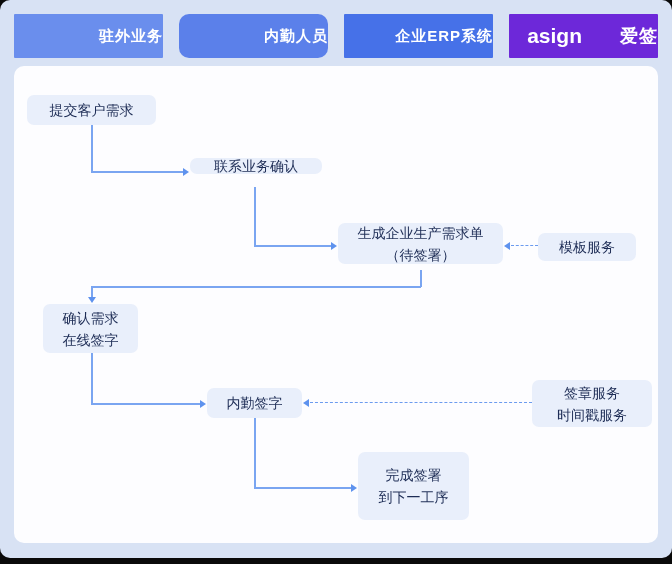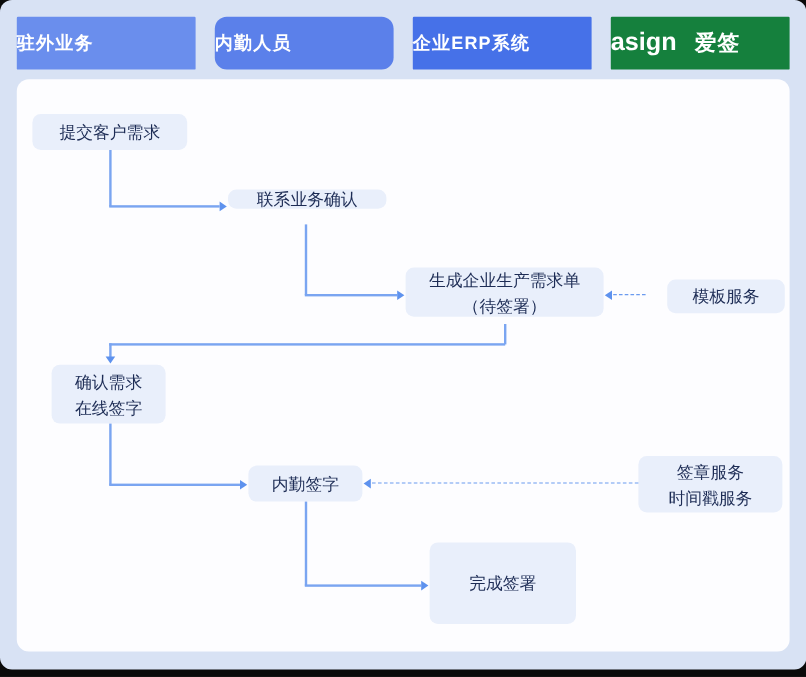--- a/index.html
+++ b/index.html
@@ -1,26 +1,26 @@
 <!DOCTYPE html>
 <html><head>
 <meta charset="utf-8">
 <style>
   html,body{margin:0;padding:0;background:#0a0a0a;}
   body{width:672px;height:564px;position:relative;font-family:"Liberation Sans","DejaVu Sans",sans-serif;overflow:hidden;}
   .card{position:absolute;left:0;top:0;width:672px;height:558px;background:#d8e2f4;border-radius:10px;}
   .panel{position:absolute;left:14px;top:66px;width:644px;height:477px;background:#fdfdff;border-radius:10px;}
-  .lane{position:absolute;top:14px;height:44px;width:149px;display:flex;align-items:center;justify-content:flex-start;
+  .lane{position:absolute;top:14px;height:44px;width:149px;display:flex;align-items:center;justify-content:flex-end;
         color:#ffffff;font-size:15px;font-weight:bold;letter-spacing:1px;border-radius:1px;}
   .lane1{left:14px;background:#6a8eed;}
   .lane2{left:179px;background:#5b80ea;border-radius:10px;}
   .lane3{left:344px;background:#4671e8;}
-  .lane4{left:509px;background:#15803d;}
+  .lane4{left:509px;background:#6d28d9;gap:36px;}
   .logo-latin{font-size:21px;font-weight:bold;letter-spacing:0;}
-  .logo-cn{font-size:18px;font-weight:bold;margin-left:15px;letter-spacing:1px;}
+  .logo-cn{font-size:18px;font-weight:bold;margin-left:2px;letter-spacing:1px;}
   .node{position:absolute;background:#e9effb;border-radius:7px;display:flex;flex-direction:column;
         align-items:center;justify-content:center;color:#1d2c55;font-size:14px;line-height:22px;text-align:center;}
   .seg{position:absolute;background:#7aa5f1;}
   .v{width:1.5px;}
   .h{height:1.5px;}
   .dashline{position:absolute;height:0;border-top:1.5px dashed #6b9bef;}
   .arr{position:absolute;width:0;height:0;}
   .arr-r{border-top:4px solid transparent;border-bottom:4px solid transparent;border-left:6px solid #5e92ee;}
   .arr-l{border-top:4px solid transparent;border-bottom:4px solid transparent;border-right:6px solid #5e92ee;}
   .arr-d{border-left:4px solid transparent;border-right:4px solid transparent;border-top:6px solid #5e92ee;}
@@ -52,40 +52,41 @@
 
   <div class="node" style="left:190px;top:158px;width:132px;height:16px">
     <span>联系业务确认</span>
   </div>
 
   <div class="node" style="left:338px;top:223px;width:165px;height:41px">
     <span>生成企业生产需求单</span>
     <span>（待签署）</span>
   </div>
 
-  <div class="node" style="left:556px;top:233px;width:98px;height:28px">
+  <div class="node" style="left:538px;top:233px;width:98px;height:28px">
     <span>模板服务</span>
   </div>
 
   <div class="node" style="left:207px;top:388px;width:95px;height:30px">
     <span>内勤签字</span>
   </div>
 
   <div class="node" style="left:43px;top:304px;width:95px;height:49px">
     <span>确认需求</span>
     <span>在线签字</span>
   </div>
 
   <div class="node" style="left:532px;top:380px;width:120px;height:47px">
     <span>签章服务</span>
     <span>时间戳服务</span>
   </div>
 
-  <div class="node" style="left:358px;top:452px;width:122px;height:68px">
+  <div class="node" style="left:358px;top:452px;width:111px;height:68px">
     <span>完成签署</span>
+    <span>到下一工序</span>
   </div>
 
   <div class="seg v" style="left:91px;top:125px;height:47px"></div>
   <div class="seg h" style="left:91px;top:171px;width:92px"></div>
   <div class="arr arr-r" style="left:183px;top:168px"></div>
 
   <div class="seg v" style="left:254px;top:187px;height:59px"></div>
   <div class="seg h" style="left:254px;top:245px;width:77px"></div>
   <div class="arr arr-r" style="left:331px;top:242px"></div>
 

